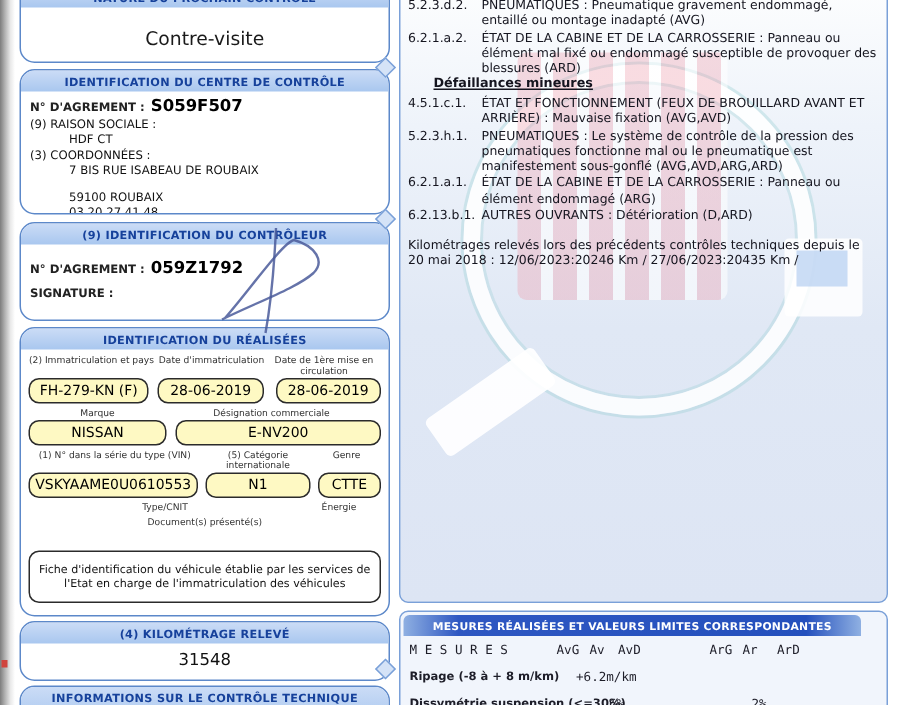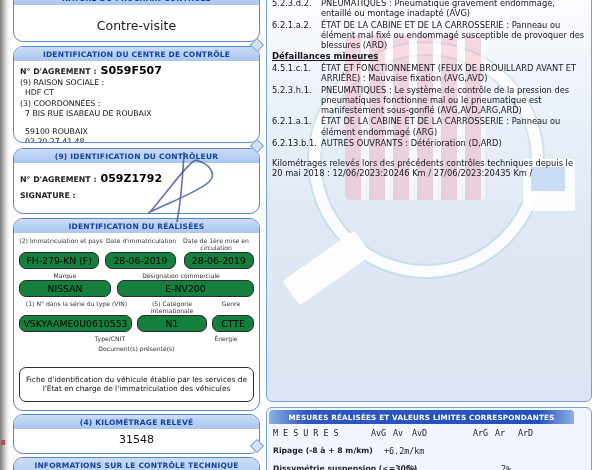--- a/index.html
+++ b/index.html
@@ -13,28 +13,28 @@
   .box{position:absolute;left:13px;width:247px;border:1.5px solid #5c88c9;border-radius:10px;
        background:#fff;box-sizing:border-box;overflow:hidden;}
   .band{background:linear-gradient(180deg,#cbdcf6,#a9c7ef);color:#16419b;font-weight:bold;
         font-size:7.5px;text-align:center;padding:2.5px 0 2px 0;letter-spacing:.2px;}
   .bx-nature{top:-10px;height:52px;}
   .bx-nature .val{text-align:center;font-size:12.5px;color:#1a1a1a;margin-top:13px;}
   .bx-centre{top:46px;height:97px;}
   .bx-centre .content{padding:3px 6px;font-size:7.8px;line-height:1.32;}
   .agr-line{font-size:7.8px;font-weight:bold;color:#222;}
   .agr-val{font-size:11px;font-weight:bold;color:#000;margin-left:4px;}
-  .indent{margin-left:5px;}
+  .indent{margin-left:26px;}
   .bx-ctrl{top:148px;height:66px;}
   .bx-ctrl .content{padding:6px 6px;font-size:7.8px;line-height:1.9;}
   .bx-veh{top:218px;height:193px;}
   .bx-veh .content{padding:2px 5px;}
   .lblrow{display:flex;font-size:6.1px;color:#333;text-align:center;margin-top:2px;}
   .valrow{display:flex;margin-top:1px;}
-  .fbox{border:1.3px solid #2b2b2b;border-radius:7px;background:#15803d;text-align:center;
+  .fbox{border:1.3px solid #2b2b2b;border-radius:7px;background:#fef9c3;text-align:center;
         font-size:9.3px;color:#000;padding:2px 1px;box-sizing:border-box;white-space:nowrap;overflow:hidden;}
   .docbox{border:1.3px solid #2b2b2b;border-radius:7px;background:#fff;text-align:center;
         font-size:7.4px;color:#111;padding:7px 6px;margin-top:15px;line-height:1.35;}
   .bx-km{top:414px;height:40px;}
   .bx-km .val{text-align:center;font-size:11px;margin-top:4px;}
   .bx-info{top:457px;height:30px;}
 
   
   .diamond{position:absolute;width:8px;height:8px;background:#d5e3f7;border:1px solid #7aa0d8;
         transform:rotate(45deg);}
@@ -52,21 +52,21 @@
   .wm-car{left:78px;top:40px;width:140px;height:165px;border-radius:6px;
         background:repeating-linear-gradient(90deg,rgba(238,150,165,0.33) 0 16px,rgba(255,255,255,0.55) 16px 24px);}
   .wm-handle{left:16px;top:258px;width:88px;height:30px;background:rgba(255,255,255,0.92);
         transform:rotate(-35deg);border-radius:4px;}
   .wm-block{left:256px;top:164px;width:52px;height:52px;background:rgba(255,255,255,0.85);border-radius:3px;}
   .wm-block2{left:264px;top:172px;width:34px;height:24px;background:rgba(168,198,238,0.6);}
   .defects{position:relative;z-index:2;padding:3px 5px 0 5px;font-size:8.3px;line-height:1.24;color:#15151f;}
   .d-item{display:flex;margin-bottom:1px;}
   .d-code{flex:0 0 49px;}
   .d-text{flex:1;}
-  .d-head{font-weight:bold;text-decoration:underline;font-size:8.5px;margin:1px 0;}
+  .d-head{font-weight:bold;text-decoration:underline;font-size:8.5px;margin:1px 17px;}
   .km-hist{margin-top:10px;}
 
   .panel-mesures{position:absolute;left:266px;top:407px;width:326px;height:72px;
         border:1.2px solid #7aa0d8;border-radius:6px;box-sizing:border-box;background:#f1f5fc;overflow:hidden;}
   .mes-band{margin:2px 17px 0 2px;border-radius:4px 4px 0 0;text-align:center;color:#fff;font-weight:bold;
         font-size:7.2px;padding:2.5px 0;letter-spacing:.2px;
         background:linear-gradient(90deg,#8fb0e2 0%,#2e57c2 12%,#2450bd 88%,#8fb0e2 100%);}
   .mes{position:absolute;font-family:"DejaVu Sans Mono",monospace;font-size:8.4px;color:#1d1d28;white-space:nowrap;}
   .mes-lab{position:absolute;font-family:"DejaVu Sans",sans-serif;font-weight:bold;font-size:7.7px;color:#1d1d28;white-space:nowrap;}
 </style>

